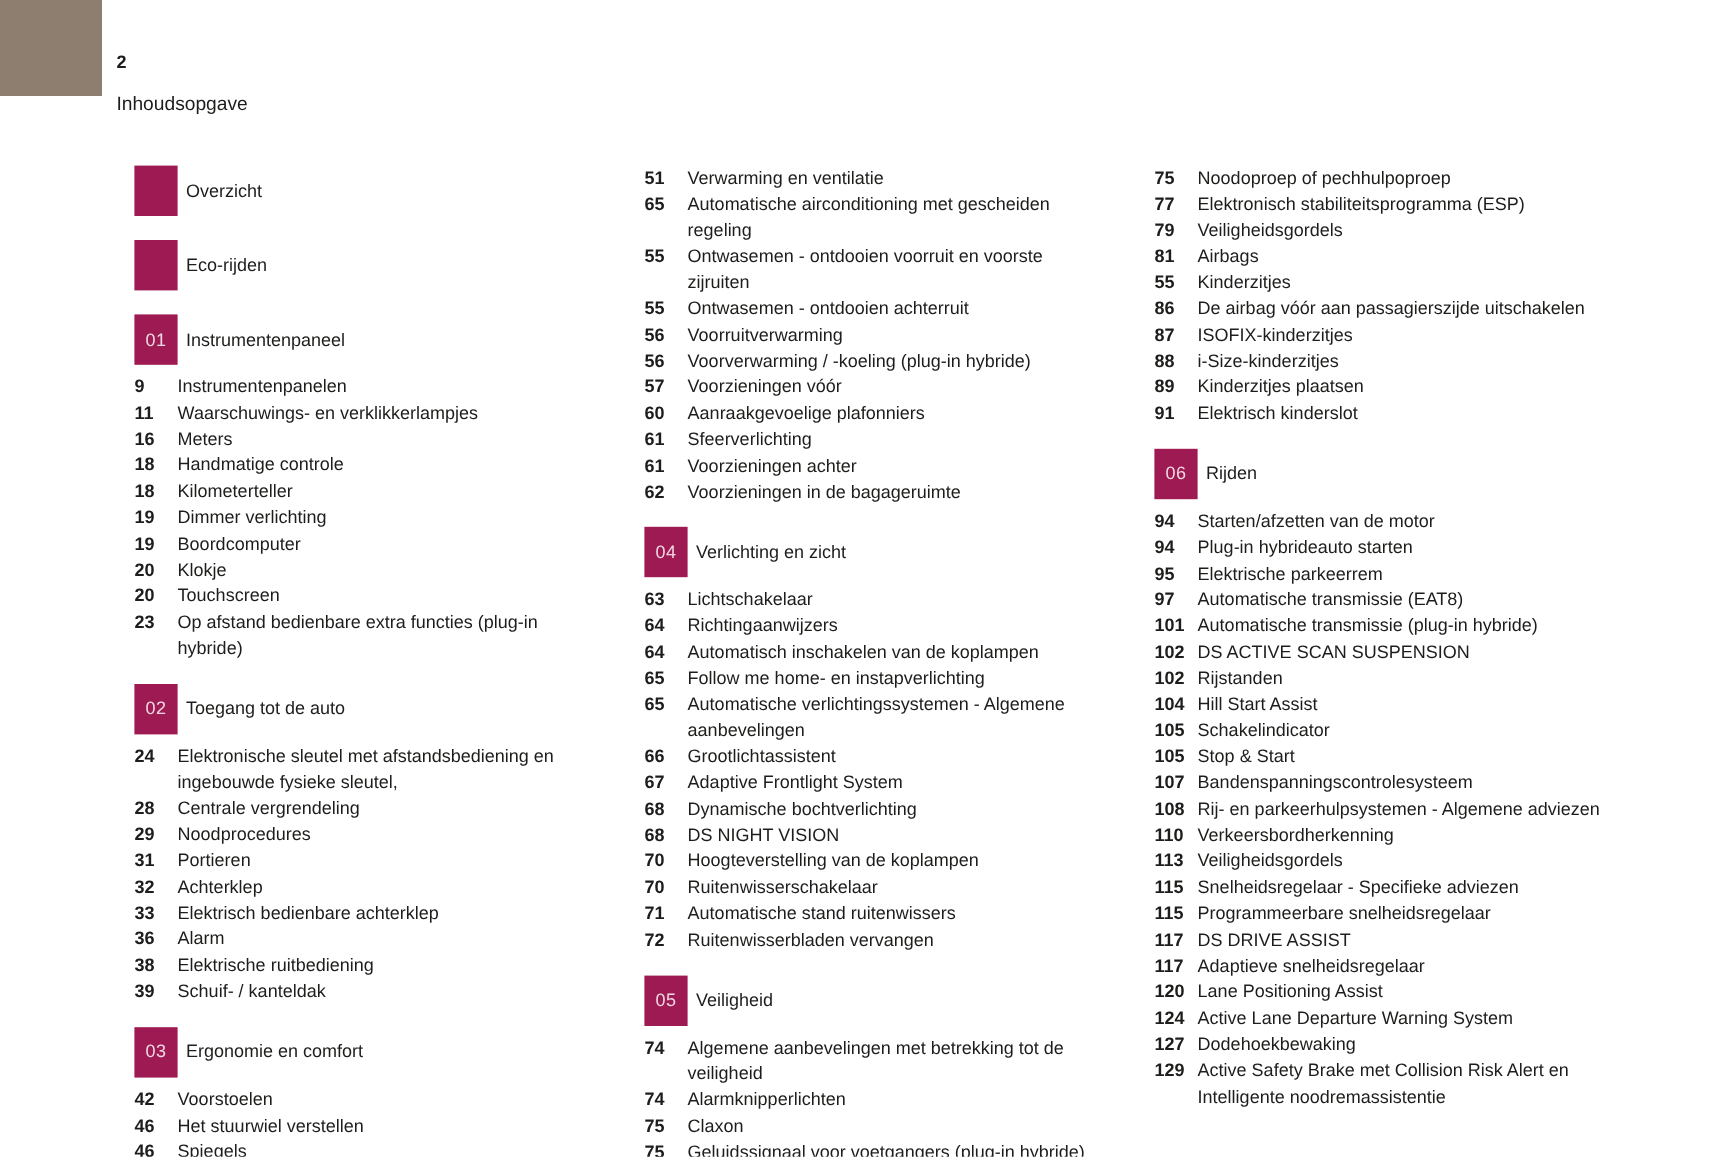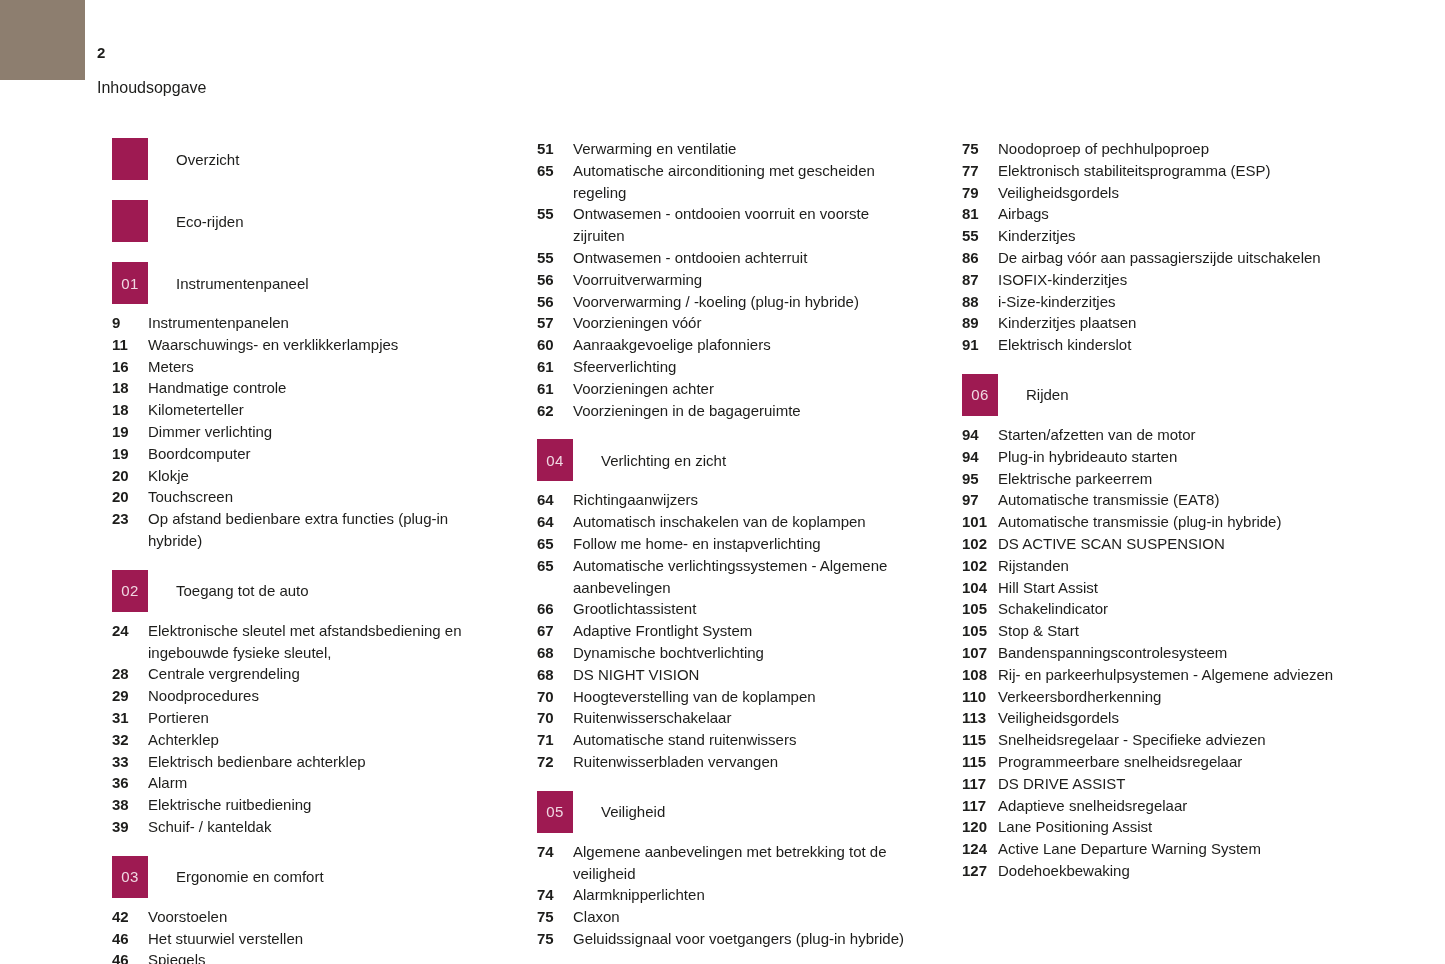--- a/index.html
+++ b/index.html
@@ -23,21 +23,21 @@
   .columns { position: absolute; left: 112px; top: 138px; display: flex; }
   .col { display: block; }
   .col-1 { width: 378px; margin-right: 47px; }
   .col-2 { width: 373px; margin-right: 52px; }
   .col-3 { width: 385px; }
 
   .entry { display: flex; font-size: 15px; line-height: 21.8px; }
   .num { flex: 0 0 36px; width: 36px; font-weight: 700; }
   .txt { flex: 1; }
 
-  .section { display: flex; align-items: center; margin: 18px 0 8px; gap: 21px; }
+  .section { display: flex; align-items: center; margin: 18px 0 8px; }
   .section.plain { margin: 0 0 20px; }
   .badge {
     flex: 0 0 36px; width: 36px; height: 42px;
     background: var(--accent, #9e1a52);
     color: var(--badge-text, #f0d8e2);
     display: flex; align-items: center; justify-content: center;
     font-size: 15px; letter-spacing: 0.5px;
   }
   .slabel { margin-left: 7px; font-size: 15px; }
 </style>
@@ -212,20 +212,24 @@
         </div>
         <div class="entry">
           <span class="num">62</span>
           <span class="txt">Voorzieningen in de bagageruimte</span>
         </div>
         <div class="section">
           <span class="badge">04</span>
           <span class="slabel">Verlichting en zicht</span>
         </div>
         <div class="entry">
+          <span class="num">63</span>
+          <span class="txt">Lichtschakelaar</span>
+        </div>
+        <div class="entry">
           <span class="num">64</span>
           <span class="txt">Richtingaanwijzers</span>
         </div>
         <div class="entry">
           <span class="num">64</span>
           <span class="txt">Automatisch inschakelen van de koplampen</span>
         </div>
         <div class="entry">
           <span class="num">65</span>
           <span class="txt">Follow me home- en instapverlichting</span>
@@ -408,16 +412,20 @@
           <span class="num">120</span>
           <span class="txt">Lane Positioning Assist</span>
         </div>
         <div class="entry">
           <span class="num">124</span>
           <span class="txt">Active Lane Departure Warning System</span>
         </div>
         <div class="entry">
           <span class="num">127</span>
           <span class="txt">Dodehoekbewaking</span>
+        </div>
+        <div class="entry">
+          <span class="num">129</span>
+          <span class="txt">Active Safety Brake met Collision Risk Alert en Intelligente noodremassistentie</span>
         </div>
       </div>
     </div>
 </div>
 
 </body></html>

